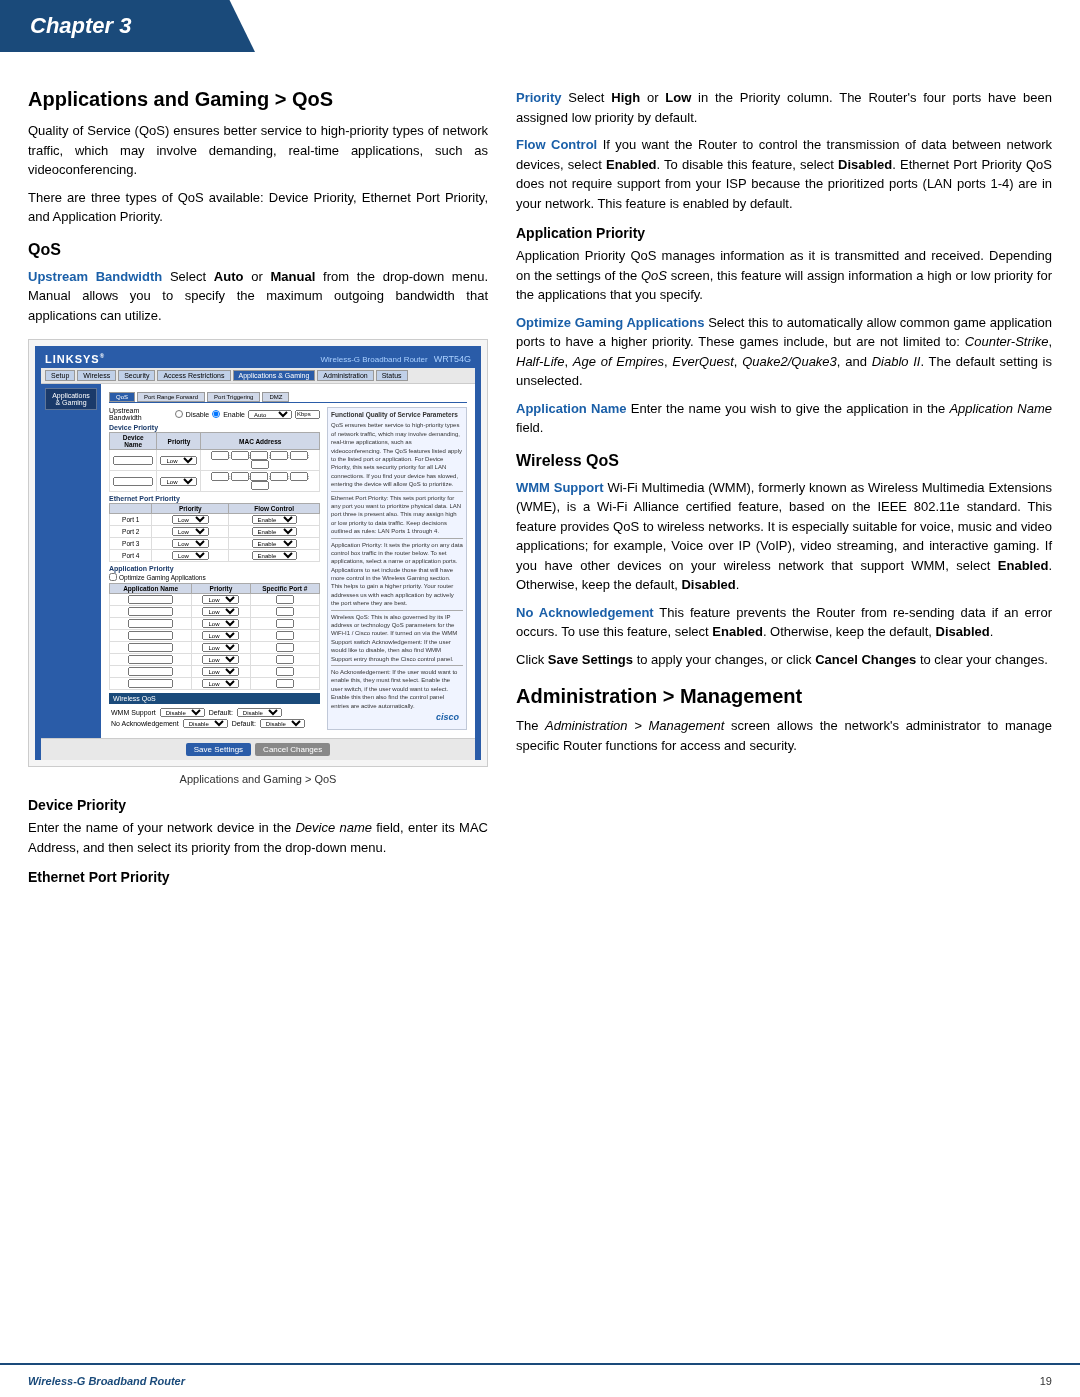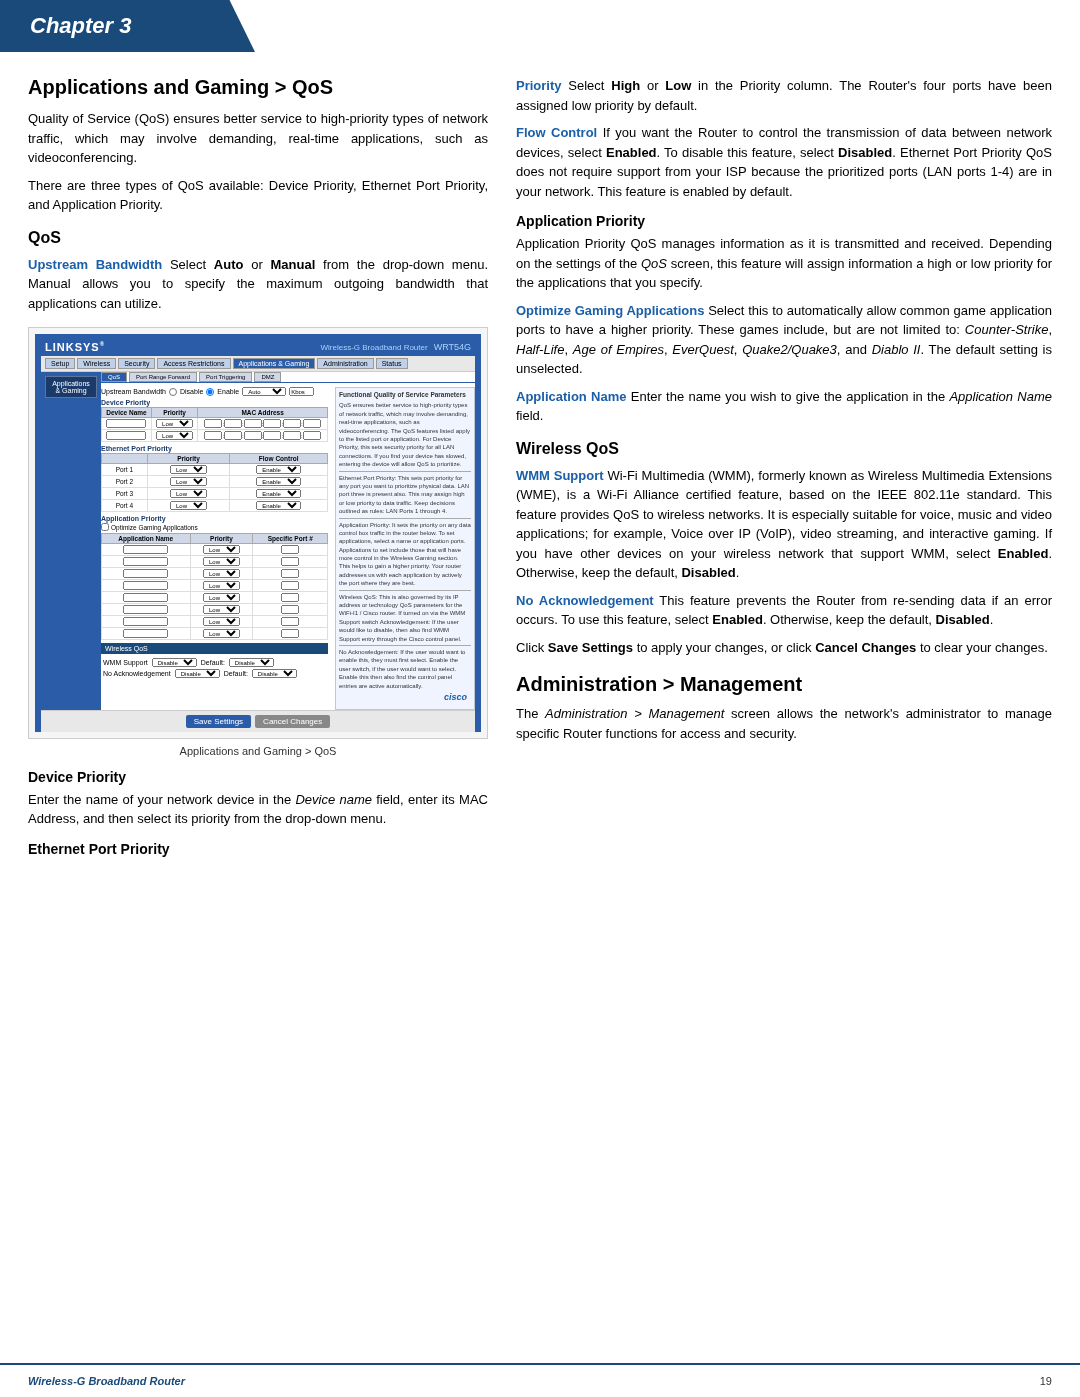--- a/index.html
+++ b/index.html
@@ -10,21 +10,21 @@
       background: #fff;
       width: 1080px;
       min-height: 1397px;
     }
 
     
     .page-header {
       display: flex;
       align-items: stretch;
       height: 52px;
-      margin-bottom: 0;
+      margin-bottom: 12px;
     }
     .chapter-tab {
       background: #1a4a7a;
       color: #fff;
       font-size: 22px;
       font-style: italic;
       font-weight: bold;
       padding: 0 30px;
       display: flex;
       align-items: center;
@@ -401,21 +401,21 @@
           <span class="router-nav-item">Administration</span>
           <span class="router-nav-item">Status</span>
         </div>
 
         <div style="background:#fff;display:flex;">
 
           <div class="router-sidebar">
             <div class="router-sidebar-item active">Applications<br>&amp; Gaming</div>
           </div>
 
-          <div style="flex:1;padding:0;">
+          <div style="flex:1;padding:8px;">
 
             <div class="router-tab-bar">
               <span class="router-tab active">QoS</span>
               <span class="router-tab">Port Range Forward</span>
               <span class="router-tab">Port Triggering</span>
               <span class="router-tab">DMZ</span>
             </div>
 
             <div style="display:flex;gap:4px;">
               <div style="flex:1;">

